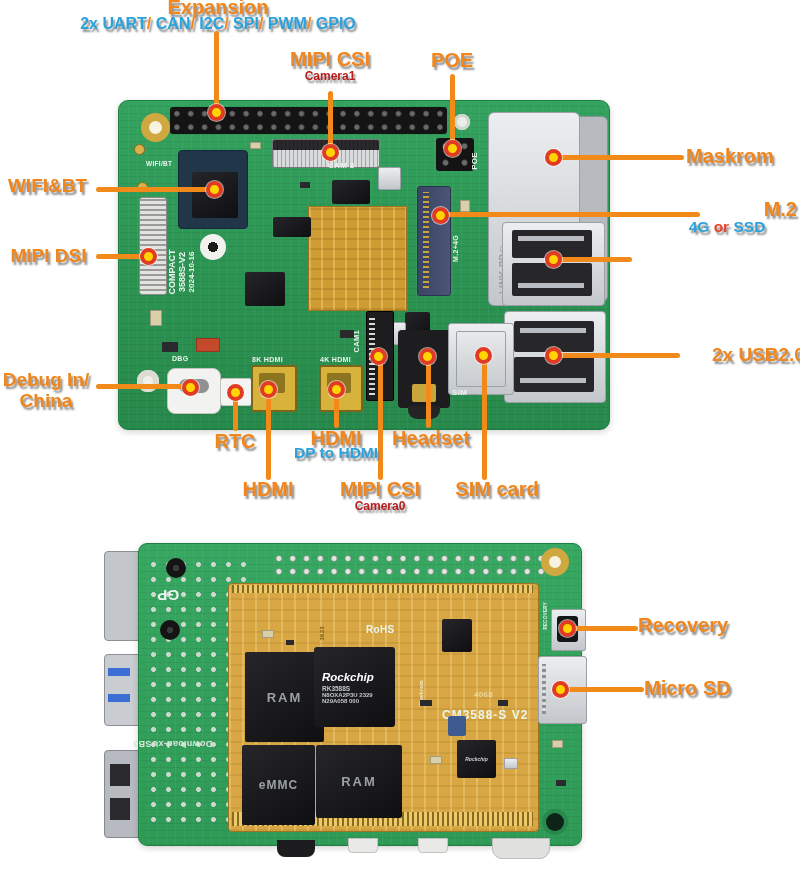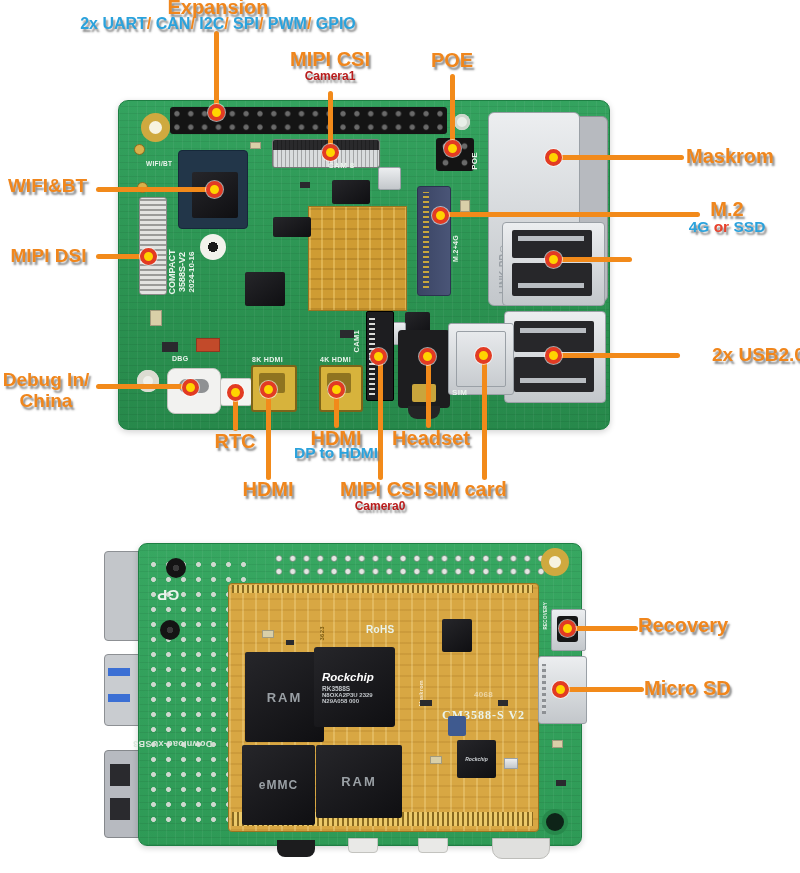--- a/index.html
+++ b/index.html
@@ -187,21 +187,21 @@
 
   <div class="chip" style="left:245px;top:652px;width:79px;height:90px;font-size:13px;letter-spacing:2px;">RAM</div>
 
   <div class="chip" style="left:314px;top:647px;width:81px;height:80px;border-radius:3px;flex-direction:column;align-items:flex-start;justify-content:center;padding-left:8px;box-sizing:border-box;">
     <div style="font-size:11.5px;font-style:italic;color:#fff;">Rockchip</div>
     <div style="font-size:6.5px;color:#c2c6ca;margin-top:2px;">RK3588S</div>
     <div style="font-size:6px;color:#c2c6ca;">N8OXA2P3U 2329</div>
     <div style="font-size:6px;color:#c2c6ca;">N29A058 000</div>
   </div>
 
-  <div class="silk" style="left:442px;top:708px;font-size:12px;letter-spacing:1px;font-family:Liberation Serif, serif;">CM3588-S V2</div>
+  <div class="silk" style="left:442px;top:708px;font-size:12px;letter-spacing:1px;">CM3588-S V2</div>
   <div class="silk" style="left:474px;top:690px;font-size:8px;color:rgba(255,255,255,.5);">4068</div>
   <div class="silk vtext" style="left:418px;top:680px;font-size:5.5px;color:rgba(255,255,255,.75);">Maskrom</div>
 
   <div class="chip" style="left:442px;top:619px;width:30px;height:33px;"></div>
   <div class="chip" style="left:448px;top:716px;width:18px;height:20px;background:#3f5a8f;color:#fff;font-size:6px;"></div>
 
   <div class="chip" style="left:242px;top:745px;width:73px;height:80px;font-size:12px;letter-spacing:1px;">eMMC</div>
   <div class="chip" style="left:316px;top:745px;width:86px;height:73px;font-size:13px;letter-spacing:2px;">RAM</div>
   <div class="chip" style="left:457px;top:740px;width:39px;height:38px;font-size:5px;font-style:italic;color:#cfd3d6;">Rockchip</div>
 
@@ -269,21 +269,21 @@
   <div class="lbl c" style="left:118px;top:-3px;width:200px;">Expansion</div>
   <div class="lbl sub c" style="left:38px;top:15px;width:360px;font-size:16px;">2x UART<span class="slash">/</span> CAN<span class="slash">/</span> I2C<span class="slash">/</span> SPI<span class="slash">/</span> PWM<span class="slash">/</span> GPIO</div>
 
   <div class="lbl c" style="left:270px;top:49px;width:120px;">MIPI CSI</div>
   <div class="lbl sub2 c" style="left:270px;top:70px;width:120px;">Camera1</div>
 
   <div class="lbl c" style="left:417px;top:50px;width:70px;">POE</div>
 
   <div class="lbl" style="left:686px;top:146px;">Maskrom</div>
 
-  <div class="lbl c" style="left:657px;top:199px;width:140px;">M.2</div>
+  <div class="lbl c" style="left:657px;top:199px;width:140px;text-align:right;">M.2</div>
   <div class="lbl sub c" style="left:657px;top:219px;width:140px;"><span>4G</span><span class="or"> or </span><span>SSD</span></div>
 
 
   <div class="lbl" style="left:681px;top:345px;font-size:19px;margin-left:31px;">2x USB2.0</div>
 
   <div class="lbl c" style="left:0px;top:176px;width:95px;font-size:19px;">WIFI&amp;BT</div>
 
   <div class="lbl c" style="left:0px;top:246px;width:97px;font-size:19px;">MIPI DSI</div>
 
   <div class="lbl c" style="left:0px;top:370px;width:92px;font-size:19px;">
@@ -296,19 +296,19 @@
   <div class="lbl c" style="left:234px;top:479px;width:68px;">HDMI</div>
 
   <div class="lbl c" style="left:301px;top:428px;width:70px;">HDMI</div>
   <div class="lbl sub c" style="left:277px;top:445px;width:118px;">DP to HDMI</div>
 
   <div class="lbl c" style="left:334px;top:479px;width:92px;">MIPI CSI</div>
   <div class="lbl sub2 c" style="left:334px;top:500px;width:92px;">Camera0</div>
 
   <div class="lbl c" style="left:386px;top:428px;width:90px;">Headset</div>
 
-  <div class="lbl c" style="left:420px;top:479px;width:90px;">SIM card</div>
+  <div class="lbl c" style="left:452px;top:479px;width:90px;">SIM card</div>
 
   <div class="lbl" style="left:638px;top:615px;">Recovery</div>
 
   <div class="lbl" style="left:644px;top:678px;">Micro SD</div>
 
 </div>
 
 </body></html>

